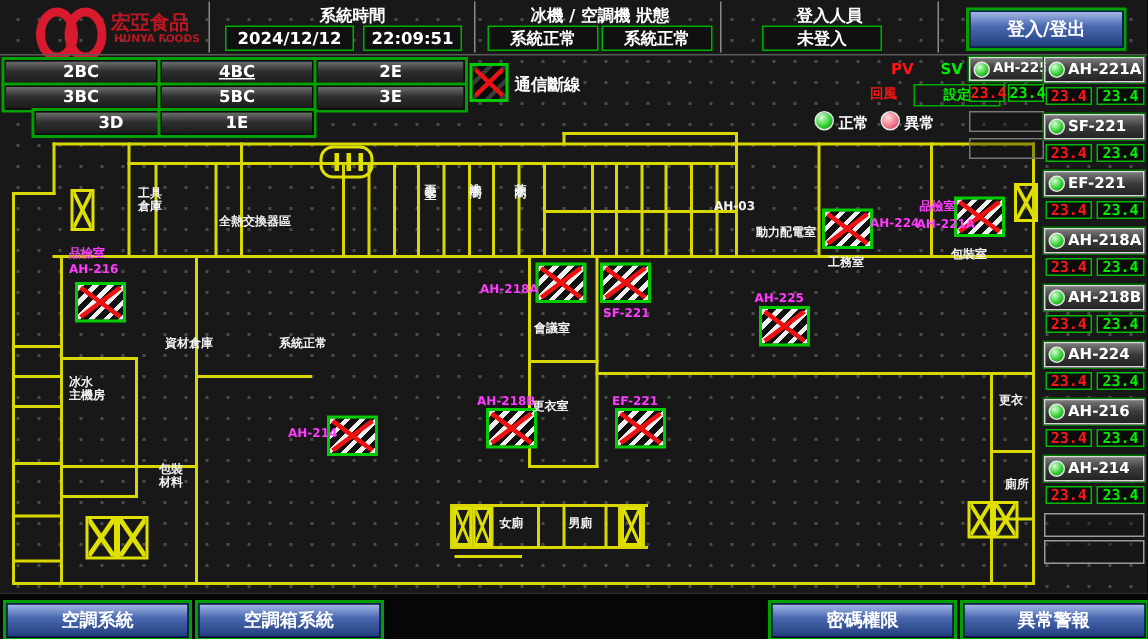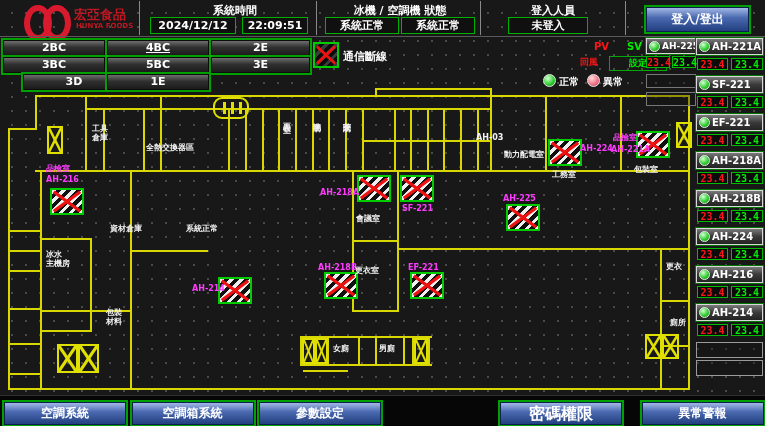--- a/index.html
+++ b/index.html
@@ -409,18 +409,17 @@
   </div>
 </div>
 
     <div class="emptyrow" style="left:696px;top:342px;width:67px;height:16px;"></div>
     <div class="emptyrow" style="left:696px;top:360px;width:67px;height:16px;"></div>
   </div>
 
   <div id="bbar">
       <div class="bluebtn" style="left: 4px; top: 6px; width: 120px; height: 21px; line-height: 21px; font-size: 12px;">空調系統</div>
       <div class="bluebtn" style="left: 131.5px; top: 6px; width: 120px; height: 21px; line-height: 21px; font-size: 12px;">空調箱系統</div>
-      <div class="bluebtn" style="left: 259px; top: 6px; width: 120px; height: 21px; line-height: 21px; font-size: 12px;">參數設定</div>
       <div class="bluebtn" style="left: 386.5px; top: 6px; width: 120px; height: 21px; line-height: 21px; font-size: 12px; margin-top: 29px;">儀表監視</div>
-      <div class="bluebtn" style="left: 500px; top: 6px; width: 120px; height: 21px; line-height: 21px; font-size: 16px;">密碼權限</div>
+      <div class="bluebtn" style="left: 514px; top: 6px; width: 120px; height: 21px; line-height: 21px; font-size: 12px;">密碼權限</div>
       <div class="bluebtn" style="left: 641.5px; top: 6px; width: 120px; height: 21px; line-height: 21px; font-size: 12px;">異常警報</div>
     </div>
 </div>
 
 </body></html>

